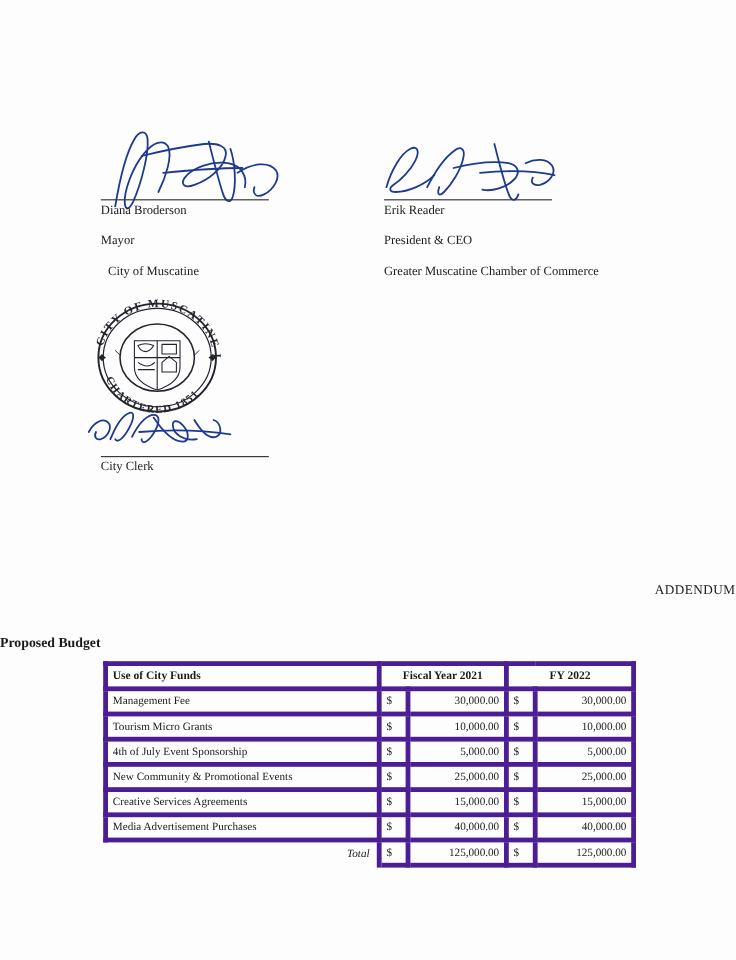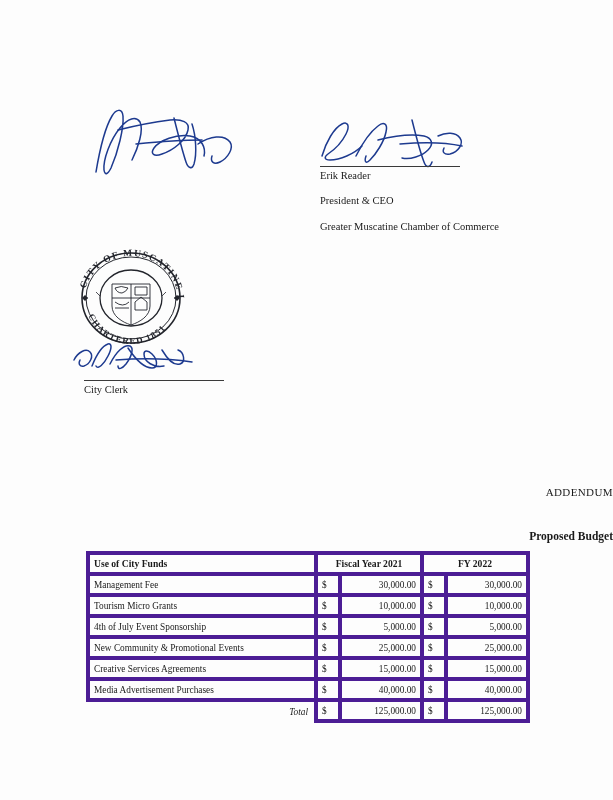--- a/index.html
+++ b/index.html
@@ -77,21 +77,21 @@
     top: 486px;
     text-align: right;
     font-size: 11px;
     letter-spacing: 0.4px;
   }
   #budget-heading {
     position: absolute;
     left: 0;
     right: 0;
     top: 530px;
-    text-align: right;
+    text-align: left;
     font-size: 11.5px;
     font-weight: bold;
   }
 
   
   #budget-table-wrap {
     position: absolute;
     left: 86px;
     top: 551px;
     width: 444px;
@@ -206,20 +206,26 @@
       </g>
       <g stroke="#23252c" stroke-width="0.8" fill="none">
         <path d="M32 56 l-4 -4 M94 56 l4 -4"></path>
         <path d="M20 58 l-3 0 M106 58 l3 0"></path>
       </g>
       <path d="M14 58 l3 -3 l3 3 l-3 3z" fill="#23252c"></path>
       <path d="M106 58 l3 -3 l3 3 l-3 3z" fill="#23252c"></path>
     </svg>
   </div>
 
+  <div class="sig-block" id="sig-left">
+    <div class="rule"></div>
+    <span class="sig-name">Diana Broderson</span>
+    <span class="sig-role">Mayor</span>
+    <span class="sig-org">City of Muscatine</span>
+  </div>
 
   <div class="sig-block" id="sig-clerk">
     <div class="rule"></div>
     <span class="sig-name">City Clerk</span>
   </div>
 
   <div class="sig-block" id="sig-right">
     <div class="rule"></div>
     <span class="sig-name">Erik Reader</span>
     <span class="sig-role">President &amp; CEO</span>

